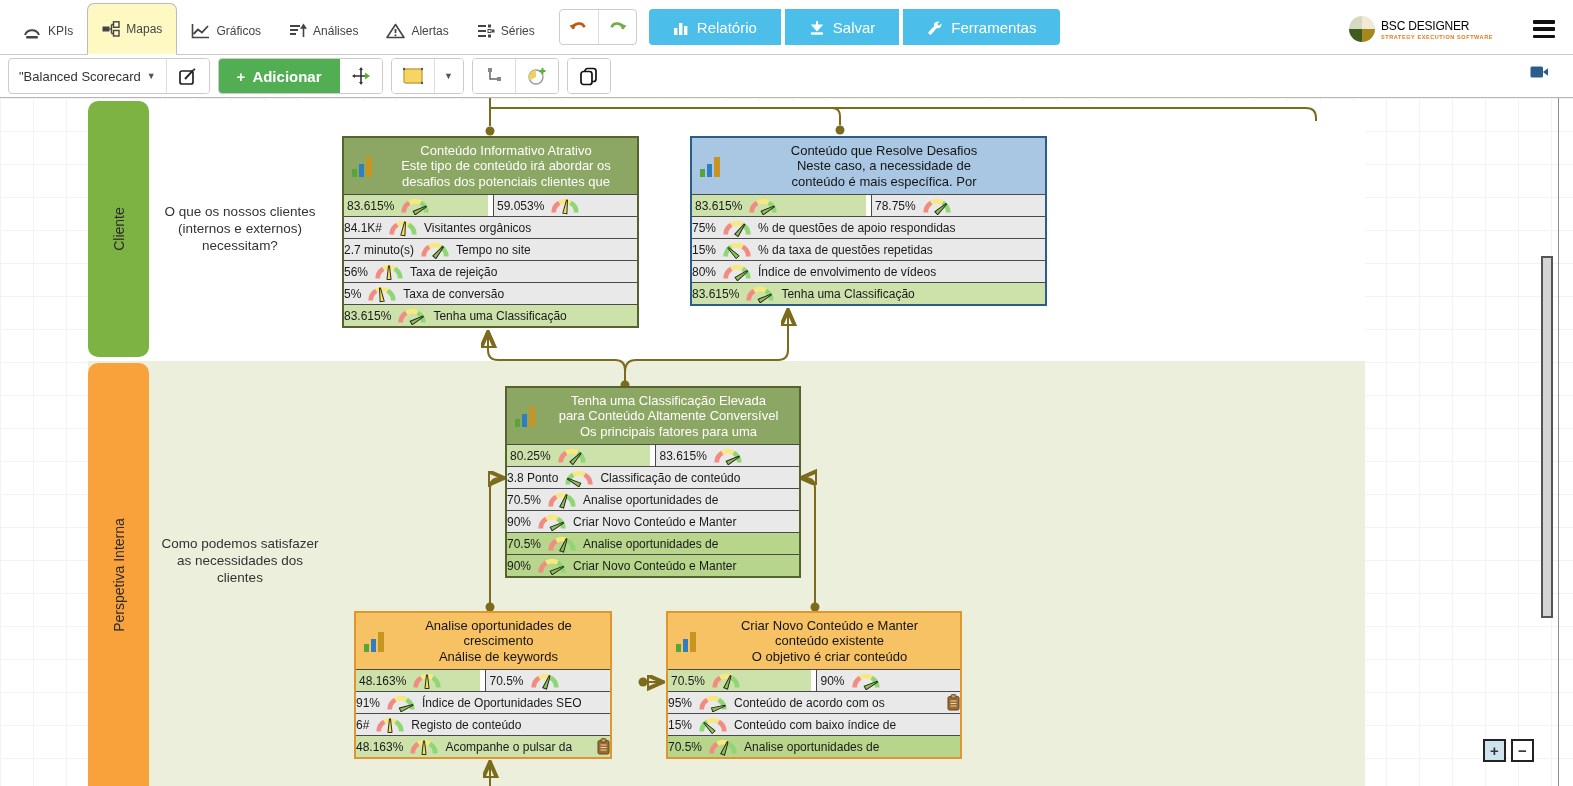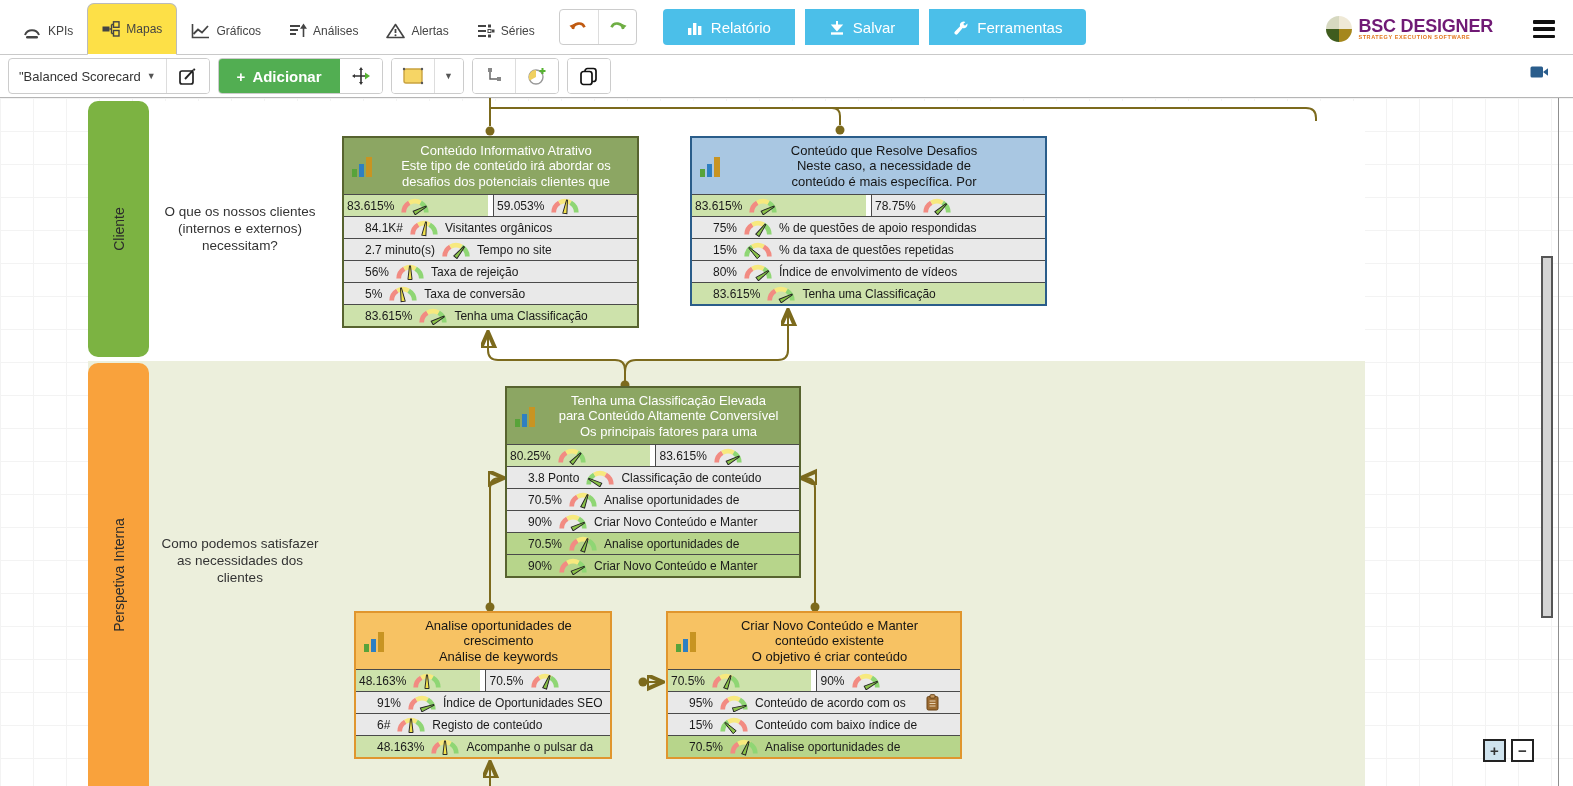--- a/index.html
+++ b/index.html
@@ -2,32 +2,32 @@
 <html><head>
 <meta charset="utf-8">
 <style>
   *{box-sizing:border-box;margin:0;padding:0}
   html,body{width:1573px;height:786px;font-family:"Liberation Sans",sans-serif;background:#fff;overflow:hidden}
 
   
   .tabbar{position:relative;height:55px;border-bottom:1px solid #c9c9c9;display:flex;align-items:flex-end;background:#fff;padding-left:8px}
   .tab{display:flex;align-items:center;gap:6px;padding:0 14px;height:46px;font-size:12px;color:#444;cursor:pointer;white-space:nowrap}
   .tab svg{flex:0 0 auto}
-  .tab.active{border:1px solid #bbb;border-bottom:1px solid #fff;border-radius:7px 7px 0 0;height:52px;margin-bottom:-1px;background:#fde047}
+  .tab.active{border:1px solid #bbb;border-bottom:1px solid #fff;border-radius:7px 7px 0 0;height:52px;margin-bottom:-1px;background:#fef9c3}
   .btn-group{display:flex;align-items:center;border:1px solid #ccc;border-radius:4px;height:36px;margin:0 4px 9px 10px;background:#fff}
   .btn-group .ibtn{width:38px;height:34px;display:flex;align-items:center;justify-content:center;cursor:pointer}
   .btn-group .ibtn + .ibtn{border-left:1px solid #ddd}
-  .teal-group{display:flex;gap:10px;margin:0 0 9px 22px}
+  .teal-group{display:flex;gap:4px;margin:0 0 9px 8px}
   .teal-btn{background:#4bbfe9;color:#fff;border:none;height:36px;display:flex;align-items:center;gap:8px;padding:0 24px;font-size:15px;font-family:inherit;cursor:pointer}
   .teal-btn.first{border-radius:4px 0 0 4px}
   .teal-btn.last{border-radius:0 4px 4px 0}
   .spacer{flex:1}
   .logo{display:flex;align-items:center;gap:6px;margin:0 0 12px 0}
   .logo-circle{width:26px;height:26px;border-radius:50%;background:conic-gradient(#efe9d6 0 90deg,#a5871c 0 180deg,#3f5c1e 0 270deg,#d6d8c0 0 360deg)}
-  .logo-title{color:#701a75;font-weight:bold;font-size:18px;line-height:15px;letter-spacing:-.2px}
+  .logo-title{color:#000000;font-weight:normal;font-size:12px;line-height:15px;letter-spacing:-.2px}
   .logo-sub{color:#e2761b;font-size:5.5px;font-weight:bold;letter-spacing:.6px}
   .hamburger{width:22px;height:18px;display:flex;flex-direction:column;justify-content:space-between;margin:0 18px 16px 40px;cursor:pointer}
   .hamburger i{display:block;height:3.5px;background:#111;border-radius:1px}
 
   
   .toolbar2{position:relative;height:42px;display:flex;align-items:center;background:#fff;padding-left:8px}
   .tgroup{display:flex;align-items:stretch;border:1px solid #ccc;border-radius:4px;height:36px;background:#fff;overflow:hidden}
   .sel-label{display:flex;align-items:center;gap:6px;padding:0 10px;font-size:13px;color:#333;cursor:pointer}
   .caret{font-size:9px;color:#555}
   .tsep{width:1px;background:#ddd}
@@ -61,21 +61,21 @@
   .kbox{position:absolute;background:#fff;font-size:12px;color:#1a1a1a;cursor:pointer}
   .s-green{border:2px solid #57632f}
   .s-blue{border:2px solid #2a5d8a}
   .s-orange{border:2px solid #e0962e}
   .khead{display:flex;align-items:center;min-height:56px;padding:3px 6px}
   .s-green .khead{background:#8ca663;color:#fff}
   .s-blue .khead{background:#a9c7e2;color:#151515}
   .s-orange .khead{background:#f7c263;color:#151515}
   .ktitle{flex:1;text-align:center;font-size:13px;line-height:15.5px}
   .khead svg{margin-right:4px}
-  .krow{display:flex;align-items:center;height:22px;border-top:1px solid #4a4a4a;padding:0 21px;gap:5px;overflow:hidden}
+  .krow{display:flex;align-items:center;height:22px;border-top:1px solid #4a4a4a;padding:0 0;gap:5px;overflow:hidden}
   .krow.split{padding:0}
   .kcell{display:flex;align-items:center;gap:5px;width:50%;height:100%;padding:0 3px}
   .kcell.rsep{border-left:1px solid #4a4a4a}
   .t-gray{background:#e9e9e9}
   .t-green{background:#cde2ab}
   .t-green2{background:#b7d58b}
   .kval{white-space:nowrap}
   .klab{white-space:nowrap}
   .kclip{margin-left:auto}
   .gauge{flex:0 0 auto}

